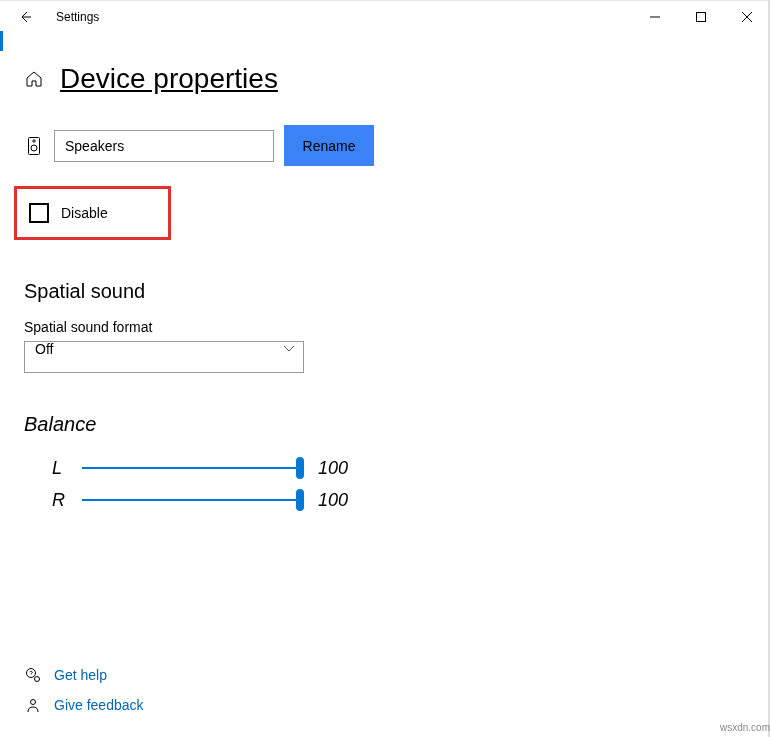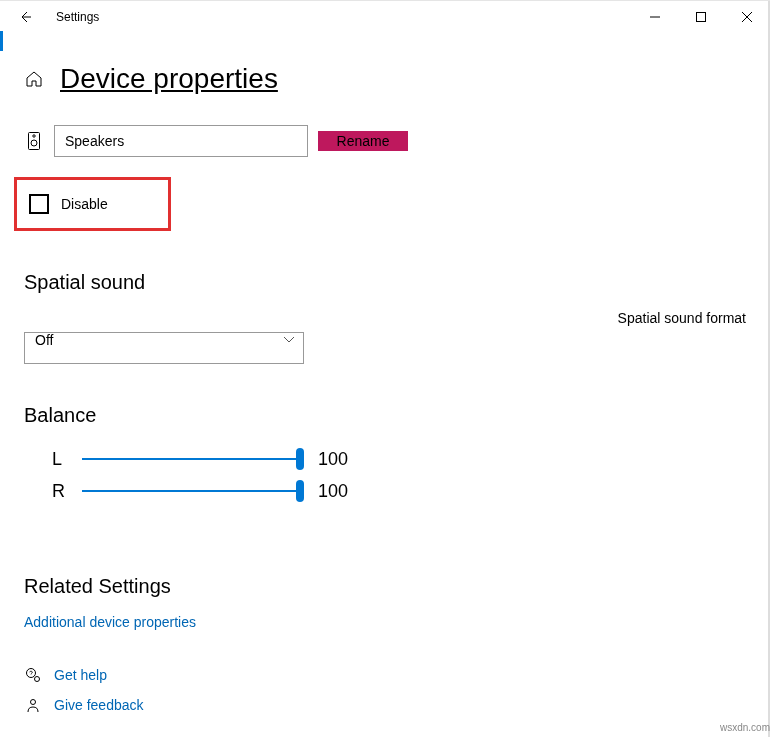--- a/index.html
+++ b/index.html
@@ -71,32 +71,32 @@
       align-items: center;
       gap: 10px;
       margin-bottom: 20px;
     }
     .speaker-icon {
       width: 20px;
       display: flex;
       justify-content: center;
     }
     .device-name-input {
-      width: 254px;
+      width: 220px;
       height: 32px;
       border: 1px solid #999;
       padding: 0 10px;
       font-size: 14px;
       font-family: inherit;
       outline: none;
     }
     .rename-btn {
       width: 90px;
-      height: 20px;
-      background: #be185d;
+      height: 41px;
+      background: #3b82f6;
       border: none;
       font-size: 14px;
       font-family: inherit;
       color: #000;
     }
     .disable-highlight {
       border: 3px solid #e13030;
       display: inline-flex;
       align-items: center;
       padding: 14px 60px 14px 12px;
@@ -116,21 +116,20 @@
     .section-header {
       font-size: 20px;
       font-weight: 400;
       color: #000;
       margin-bottom: 16px;
     }
     .sub-label {
       font-size: 14px;
       color: #000;
       margin-bottom: 6px;
-      text-align: right;
     }
     .description {
       font-size: 14px;
       color: #666;
       line-height: 1.4;
       margin-bottom: 12px;
       max-width: 440px;
     }
     .dropdown {
       width: 280px;
@@ -140,21 +139,21 @@
       align-items: center;
       justify-content: space-between;
       padding: 0 8px 16px 10px;
       font-size: 14px;
       margin-bottom: 40px;
     }
     .chevron {
       font-size: 10px;
       color: #555;
     }
-    .balance-section { margin-bottom: 68px; }
+    .balance-section { margin-bottom: 50px; font-style: italic; }
     .balance-row {
       display: flex;
       align-items: center;
       padding-left: 28px;
       height: 32px;
     }
     .balance-channel {
       width: 30px;
       font-size: 18px;
     }
@@ -308,24 +307,20 @@
     </div>
     <div class="balance-row">
       <div class="balance-channel">R</div>
       <div class="slider-track">
         <div class="slider-thumb"></div>
       </div>
       <div class="balance-value">100</div>
     </div>
   </div>
 
-  <div>
-    <div class="section-header">Related Settings</div>
-    <div class="link-text">Additional device properties</div>
-  </div>
 
 </div>
 
 <div class="footer-links">
   <div class="footer-link-row">
     <div class="footer-icon">
       <svg width="16" height="16" viewBox="0 0 16 16">
           <circle cx="6" cy="6" r="4.5" stroke="#000" stroke-width="1" fill="none"></circle>
           <path d="M4.5 5 Q6 3 7.5 5 Q6 7 6 7.5" stroke="#000" stroke-width="0.8" fill="none"></path>
           <circle cx="12" cy="12" r="2.5" stroke="#000" stroke-width="1" fill="none"></circle>

